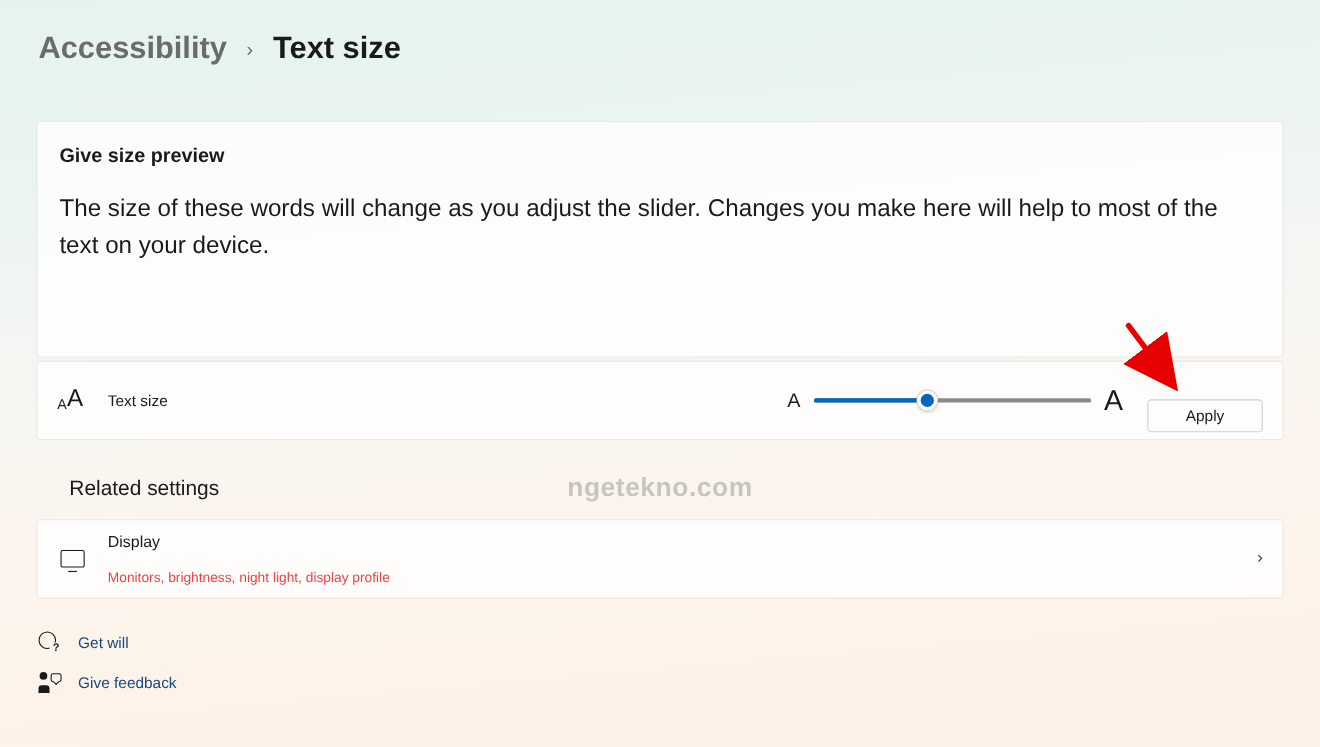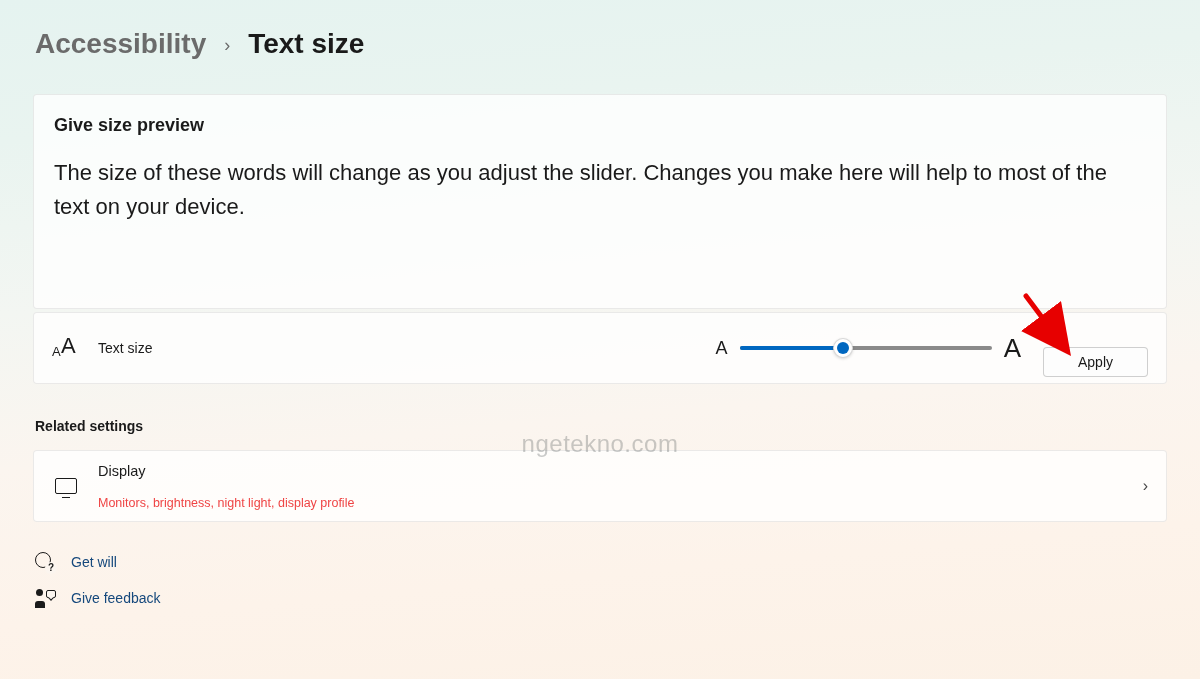--- a/index.html
+++ b/index.html
@@ -11,21 +11,21 @@
       #fbf5ef 60%, #fdf3ea 80%, #fcf1e6 100%);
     color: #1a1a1a;
     padding: 28px 33px 0 33px;
   }
 
   
   .breadcrumb {
     display: flex;
     align-items: baseline;
     gap: 18px;
-    margin-bottom: 34px;
+    margin-bottom: 50px;
     padding-left: 2px;
   }
   .breadcrumb .parent {
     font-size: 28px;
     font-weight: 600;
     color: #6b6b6b;
   }
   .breadcrumb .sep {
     font-size: 18px;
     color: #6b6b6b;
@@ -128,24 +128,25 @@
     border-radius: 4px;
     padding: 6px 34px;
     font-size: 14px;
     font-family: inherit;
     color: #1a1a1a;
     cursor: pointer;
     margin-top: 28px;
   }
 
   .section-title {
-    font-size: 14px;
-    font-weight: 700;
+    font-size: 19px;
+    font-weight: 400;
     margin-bottom: 16px;
     padding-left: 2px;
+    margin-left: 28px;
   }
 
   .link-card {
     display: flex;
     align-items: center;
     padding: 14px 18px;
     height: 72px;
     margin-bottom: 30px;
     cursor: pointer;
   }
@@ -199,21 +200,21 @@
   .feedback-icon .bubble::after{
     content:""; position:absolute; left:2px; bottom:-3px;
     width:3px; height:3px; border-left:1.4px solid #1a1a1a;
     border-bottom:1.4px solid #1a1a1a; transform:rotate(-45deg);
     background:#fbf5ef;
   }
 
   
   .watermark{
     position:absolute; left:50%; top:430px; transform:translateX(-50%);
-    font-size:24px; font-weight:400; letter-spacing:.5px;
+    font-size:24px; font-weight:700; letter-spacing:.5px;
     color:rgba(90,95,95,0.32); pointer-events:none; user-select:none;
   }
 
   
   .arrow-annot{
     position:absolute; pointer-events:none;
   }
 </style>
 </head>
 <body>

